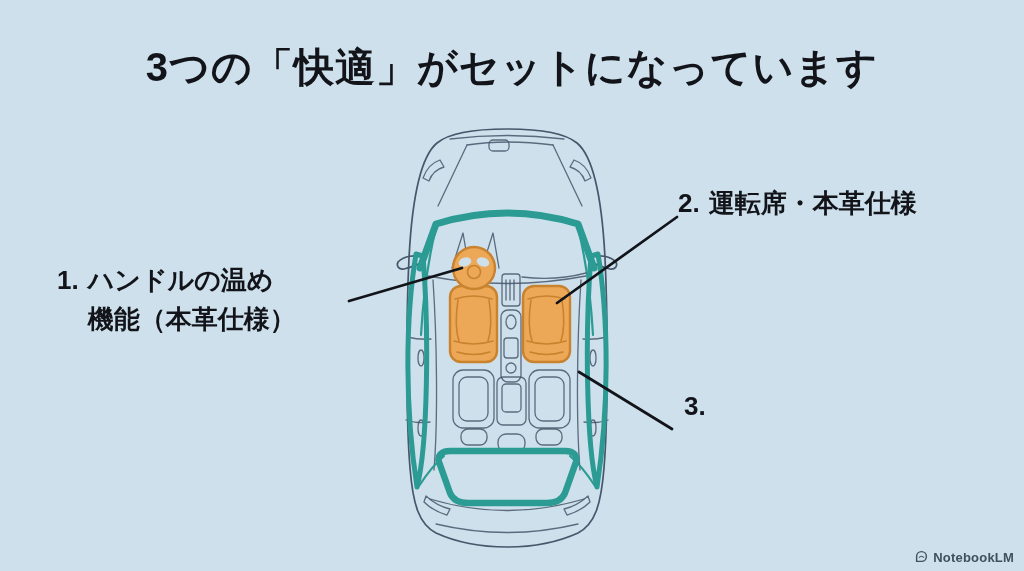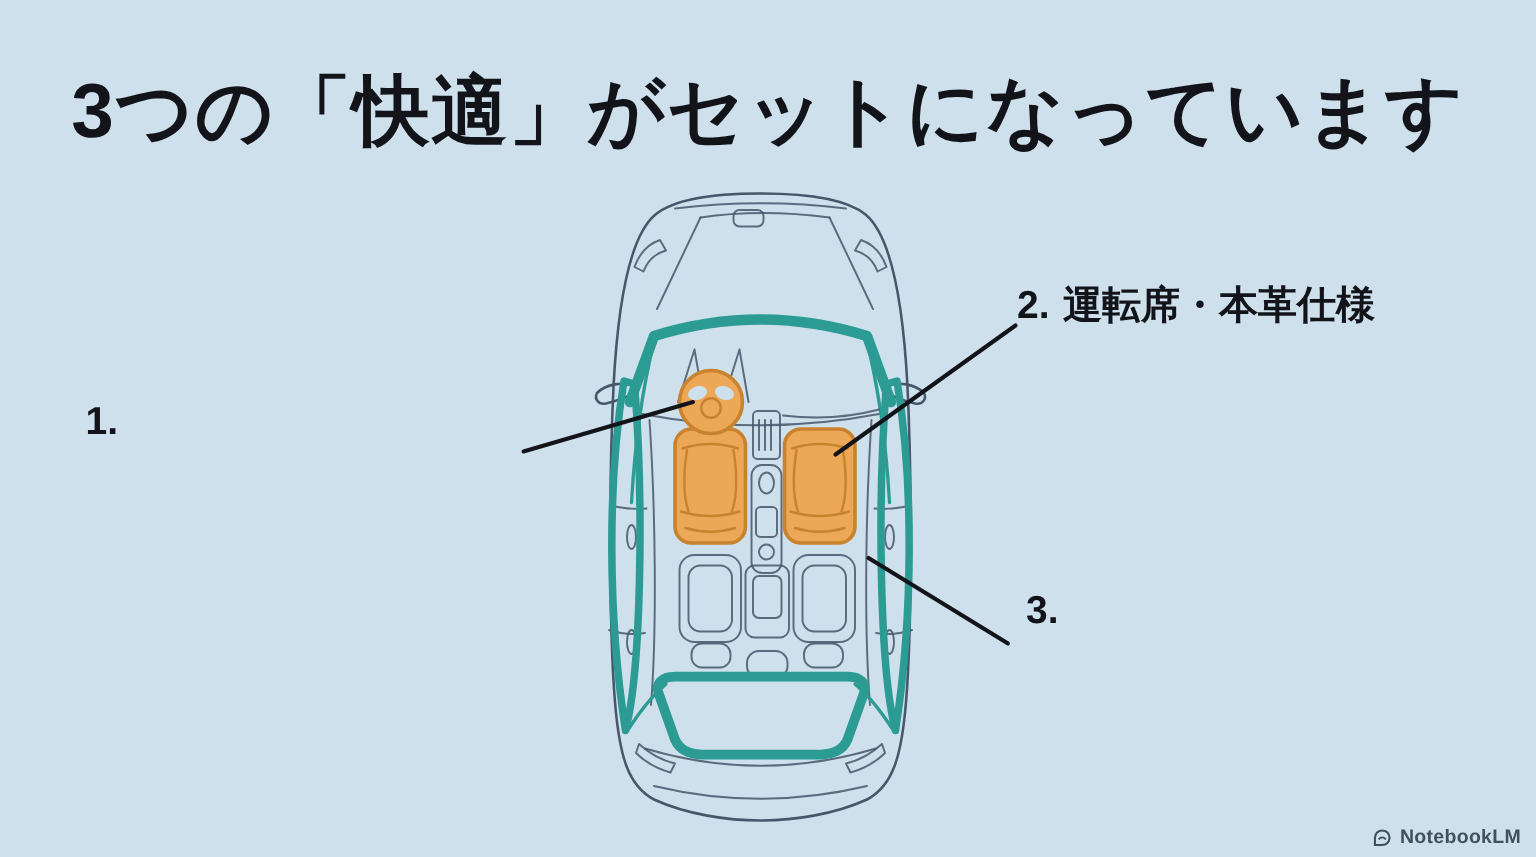--- a/index.html
+++ b/index.html
@@ -9,35 +9,35 @@
   *{margin:0;padding:0;box-sizing:border-box;}
   html,body{width:1024px;height:571px;overflow:hidden;}
   body{
     background:var(--bg);
     font-family:"Liberation Sans","DejaVu Sans",sans-serif;
     color:var(--ink);
   }
   .stage{position:relative;width:1024px;height:571px;background:var(--bg);}
   .title{
     position:absolute;left:0;right:0;top:40px;
-    text-align:center;font-size:51px;font-weight:800;
+    text-align:center;font-size:40px;font-weight:800;
     letter-spacing:1px;color:var(--ink);white-space:nowrap;
   }
   .diagram-svg{position:absolute;left:0;top:0;width:1024px;height:571px;}
 
   .callout{position:absolute;display:flex;gap:9px;font-size:26px;font-weight:700;
     line-height:39px;color:var(--ink);white-space:nowrap;}
   .callout .num{flex:0 0 auto;}
   .callout .txt span{display:block;}
   .callout-1{left:57px;top:261px;}
   .callout-2{left:678px;top:184px;}
   .callout-3{left:684px;top:387px;}
 
   .watermark{
-    position:absolute;right:10px;bottom:6px;display:flex;align-items:flex-end;gap:5px;
+    position:absolute;right:10px;bottom:6px;display:flex;align-items:flex-start;gap:5px;
     color:var(--wm);font-size:13px;font-weight:600;letter-spacing:.2px;
   }
   .watermark svg{display:block;}
 
   
   .oline{fill:none;stroke:var(--outline);stroke-width:1.7;stroke-linecap:round;stroke-linejoin:round;}
   .oline2{fill:none;stroke:var(--outline);stroke-width:1.3;stroke-linecap:round;stroke-linejoin:round;opacity:.85;}
   .teal7{fill:none;stroke:var(--teal);stroke-width:7;stroke-linecap:round;stroke-linejoin:round;}
   .teal6{fill:none;stroke:var(--teal);stroke-width:6.5;stroke-linecap:round;stroke-linejoin:round;}
   .teal5{fill:none;stroke:var(--teal);stroke-width:5;stroke-linecap:round;stroke-linejoin:round;}
@@ -155,20 +155,24 @@
       <path class="teal6" d="M450,451 H565 C574,451 578,456 576,462 L565,493 C562,500 555,503 547,503 H468 C460,503 453,500 450,493 L439,462 C437,456 441,451 450,451 Z"></path>
     </g>
 
     <line class="lead" x1="349" y1="301" x2="462" y2="268"></line>
     <line class="lead" x1="677" y1="217" x2="557" y2="303"></line>
     <line class="lead" x1="579" y1="372" x2="672" y2="429"></line>
   </svg>
 
   <div class="callout callout-1">
     <span class="num">1.</span>
+    <span class="txt">
+      <span>ハンドルの温め</span>
+      <span>機能（本革仕様）</span>
+    </span>
   </div>
 
   <div class="callout callout-2">
     <span class="num">2.</span>
     <span class="txt">
       <span>運転席・本革仕様</span>
     </span>
   </div>
 
   <div class="callout callout-3">

